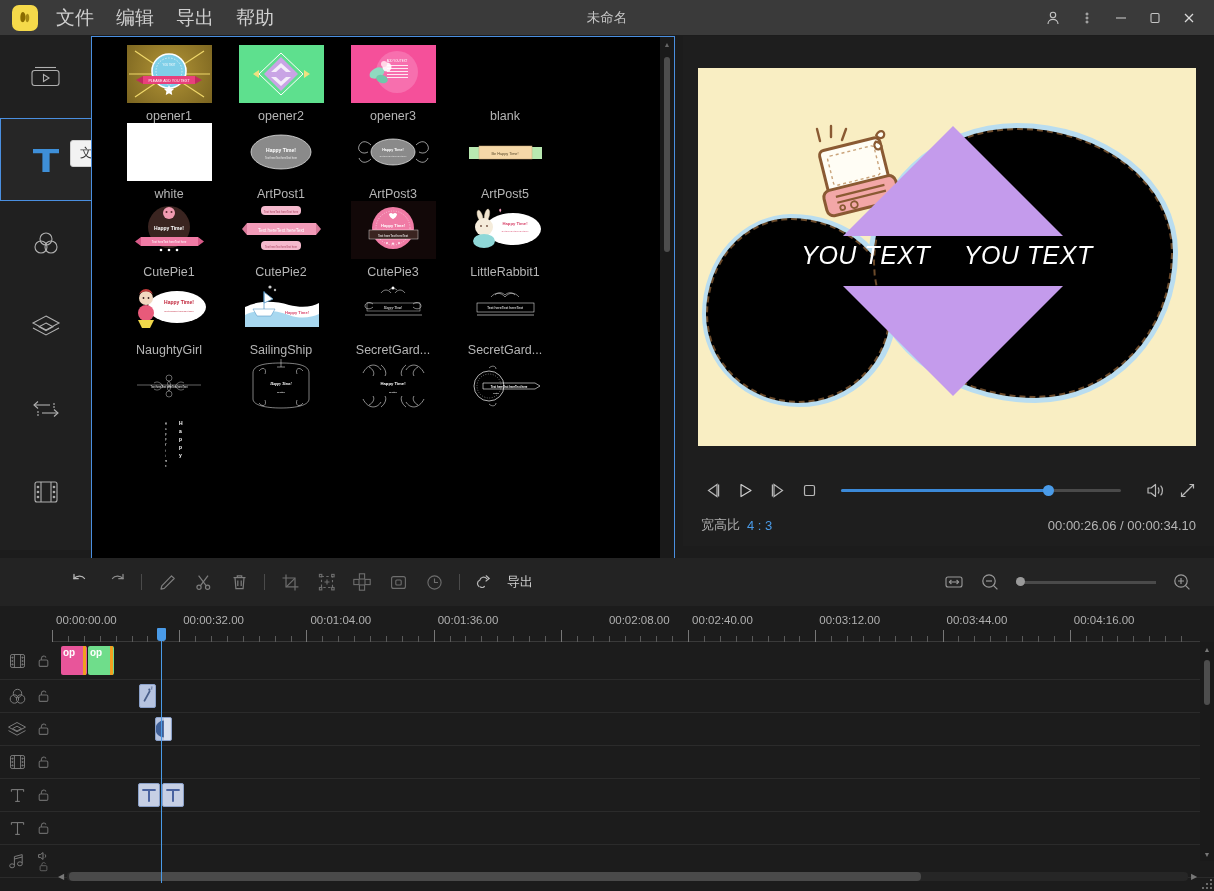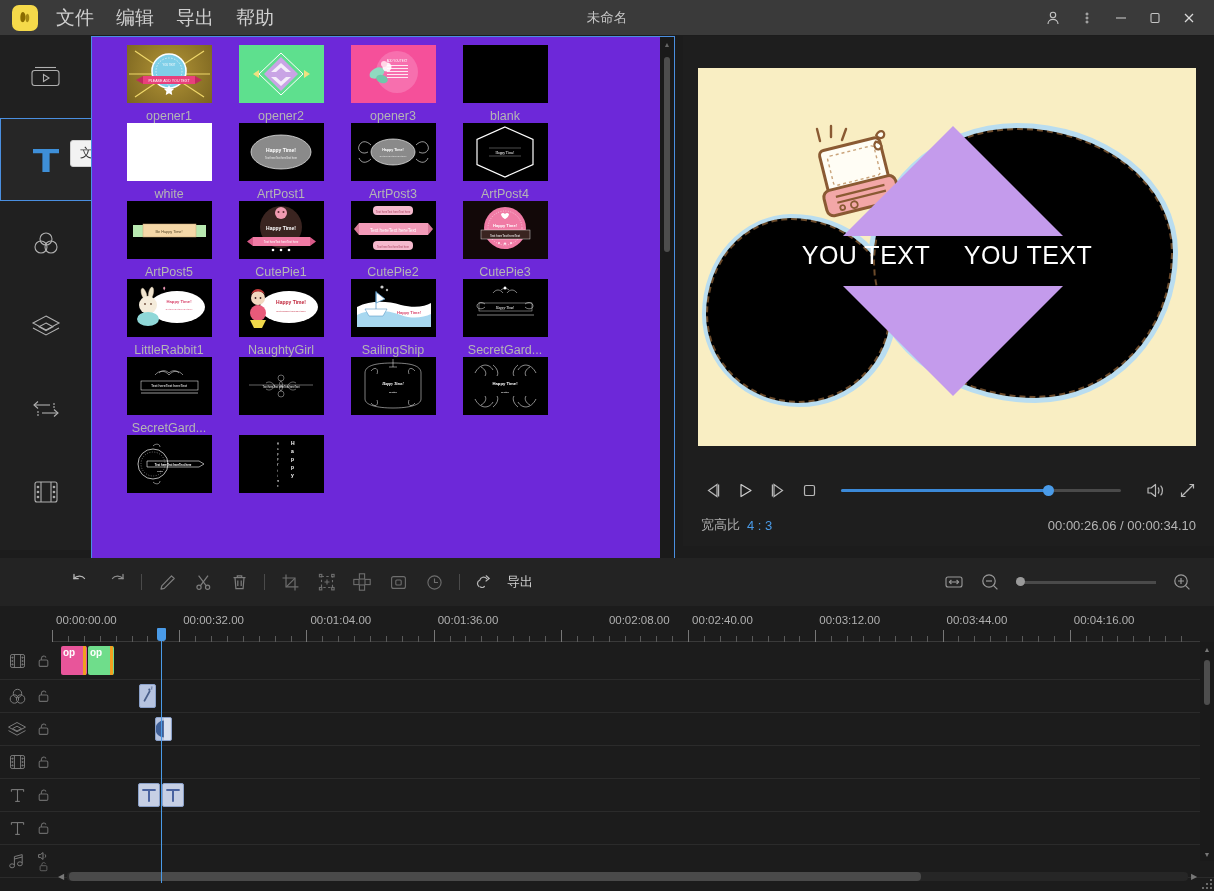--- a/index.html
+++ b/index.html
@@ -53,21 +53,21 @@
   .tooltip {
     position: absolute; left: 70px; top: 22px;
     background: #f2f2f2; color: #333; font-size: 12.5px;
     padding: 4px 9px; border-radius: 3px; white-space: nowrap;
     border: 1px solid #cfcfcf;
   }
 
   
   .assets {
     position: absolute; left: 91px; top: 36px; width: 584px; height: 633px;
-    background: #6d28d9; border: 1px solid #4a8fe0;
+    background: #000000; border: 1px solid #4a8fe0;
     overflow: hidden;
   }
   .grid {
     position: absolute; left: 0; top: 0; right: 18px; bottom: 0;
     display: flex; flex-wrap: wrap; align-content: flex-start;
     padding: 8px 0 0 21px;
   }
   .cellwrap { width: 112px; margin-right: 0; }
   .thumb {
     width: 85px; height: 58px; margin: 0 auto; background: #000;
@@ -134,20 +134,21 @@
   .tri-down {
     position: absolute; left: 145px; top: 218px;
     border-left: 110px solid transparent; border-right: 110px solid transparent;
     border-top: 110px solid #c49bec;
   }
   .laptop { position: absolute; left: 100px; top: 55px; width: 135px; height: 115px; }
   .yt {
     position: absolute; left: 0; right: 0; top: 173px;
     text-align: center; color: #fff; font-size: 25px; letter-spacing: 0.5px;
     font-family: "Liberation Sans", sans-serif;
+    font-style: italic;
   }
   .yt span { margin: 0 13px; }
 
   .pvctrl {
     position: absolute; left: 0; top: 434px; width: 531px; height: 40px;
     display: flex; align-items: center;
   }
   .pvbtn { width: 32px; height: 32px; display: flex; align-items: center; justify-content: center; }
   .seek {
     position: relative; height: 3px; background: #4a4a4a; border-radius: 2px;
@@ -418,30 +419,20 @@
       <ellipse cx="42" cy="29" rx="22" ry="13" fill="#8a8a8a" stroke="#eee" stroke-width=".7"></ellipse>
       <g stroke="#fff" stroke-width=".6" fill="none">
                 <path d="M20 22c-5-5-10-4-12 1s4 9 9 6M65 22c5-5 10-4 12 1s-4 9-9 6"></path>
       <path d="M20 36c-5 5-10 4-12-1M65 36c5 5 10 4 12-1"></path>
               </g>
       <text x="42" y="28" font-size="3.6" fill="#fff" text-anchor="middle" font-weight="bold" font-family="sans-serif">Happy Time!</text>
       <text x="42" y="34" font-size="2.2" fill="#eee" text-anchor="middle" font-family="sans-serif">Text hereText hereText here</text>
             </svg>
           </div>
           <div class="cap">ArtPost3</div>
-        </div>
-        <div class="cellwrap">
-          <div class="thumb">
-            <svg viewBox="0 0 85 58" style="position:absolute;inset:0;width:100%;height:100%;background:#000">
-      <path d="M42 4l28 12.5v25L42 54 14 41.5v-25z" fill="none" stroke="#fff" stroke-width="1.2"></path>
-      <path d="M26 25h32M26 33h32" stroke="#999" stroke-width=".5"></path>
-      <text x="42" y="31" font-size="3.6" fill="#fff" text-anchor="middle" font-family="serif">Happy Time!</text>
-            </svg>
-          </div>
-          <div class="cap">ArtPost4</div>
         </div>
         <div class="cellwrap">
           <div class="thumb">
             <svg viewBox="0 0 85 58" style="position:absolute;inset:0;width:100%;height:100%;background:#000">
       <path d="M6 24h12v12H6z" fill="#b8e8b0"></path>
               <path d="M67 24h12v12H67z" fill="#b8e8b0"></path>
       <rect x="16" y="23" width="53" height="13" fill="#f5d8a8" stroke="#c9a87a" stroke-width=".5"></rect>
       <text x="42" y="31.5" font-size="3.8" fill="#5a4a2a" text-anchor="middle" font-family="sans-serif">Be Happy Time!</text>
             </svg>
           </div>

